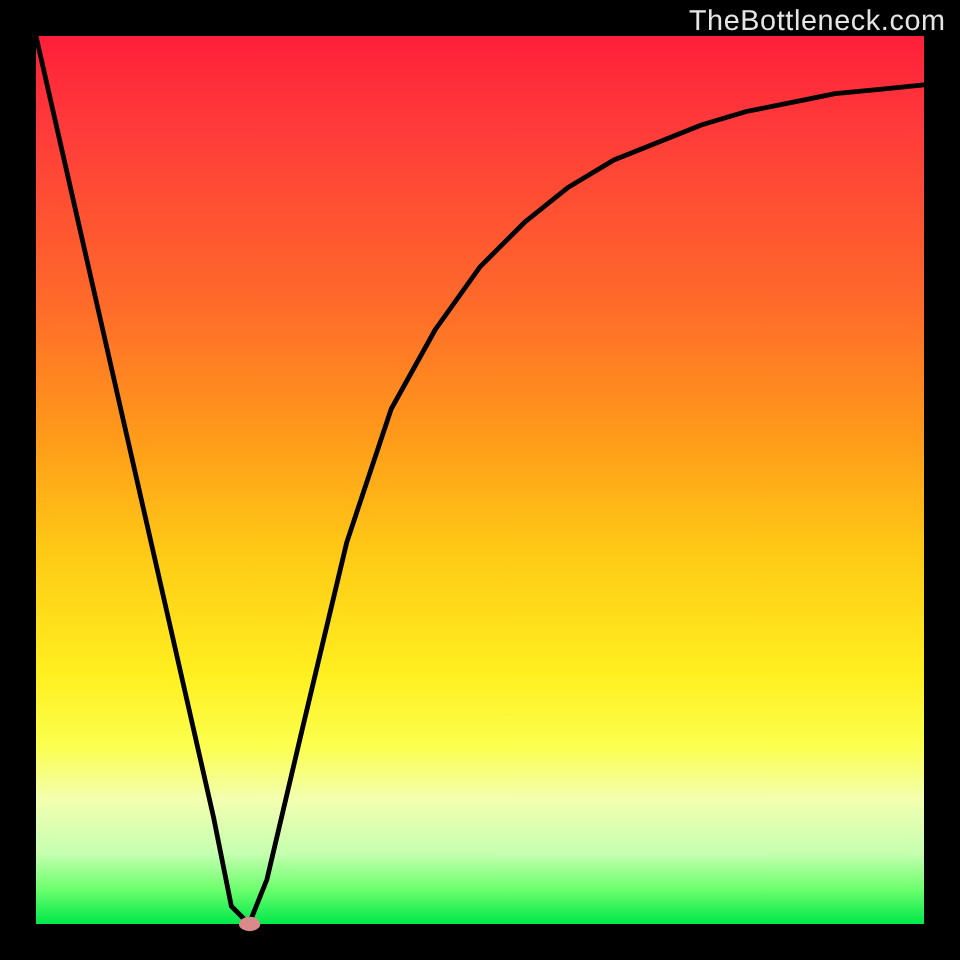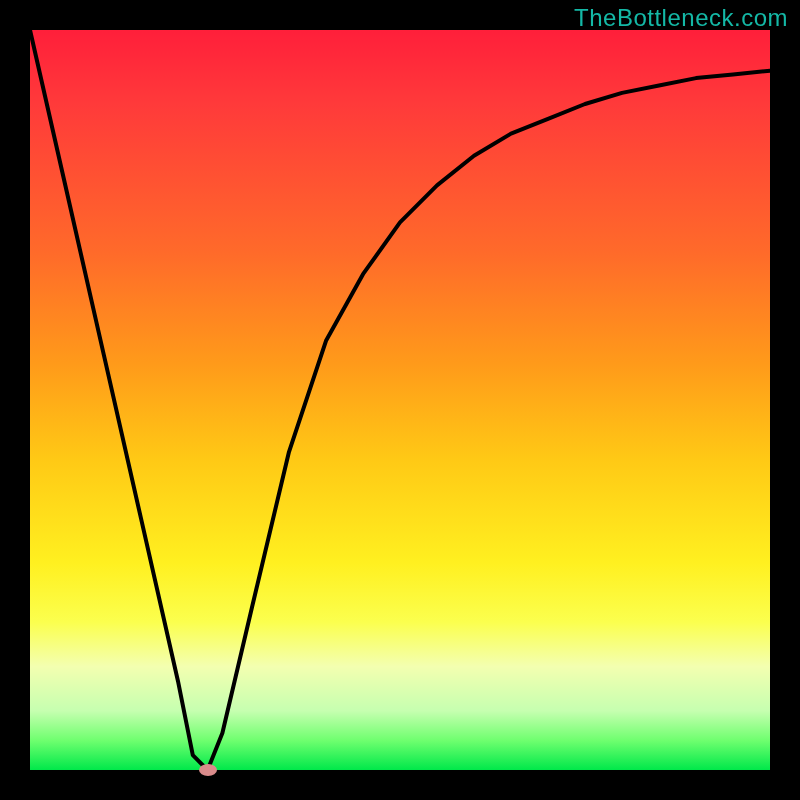--- a/index.html
+++ b/index.html
@@ -14,21 +14,21 @@
   .frame {
     position: relative;
     width: 800px;
     height: 800px;
     background: #000;
   }
   .watermark {
     position: absolute;
     top: 4px;
     right: 12px;
-    color: #14b8a6;
+    color: #e5e5e5;
     font-size: 24px;
     font-weight: 500;
     letter-spacing: 0.5px;
     z-index: 10;
     text-align: right;
   }
   .plot-area {
     position: absolute;
     left: 30px;
     top: 30px;

